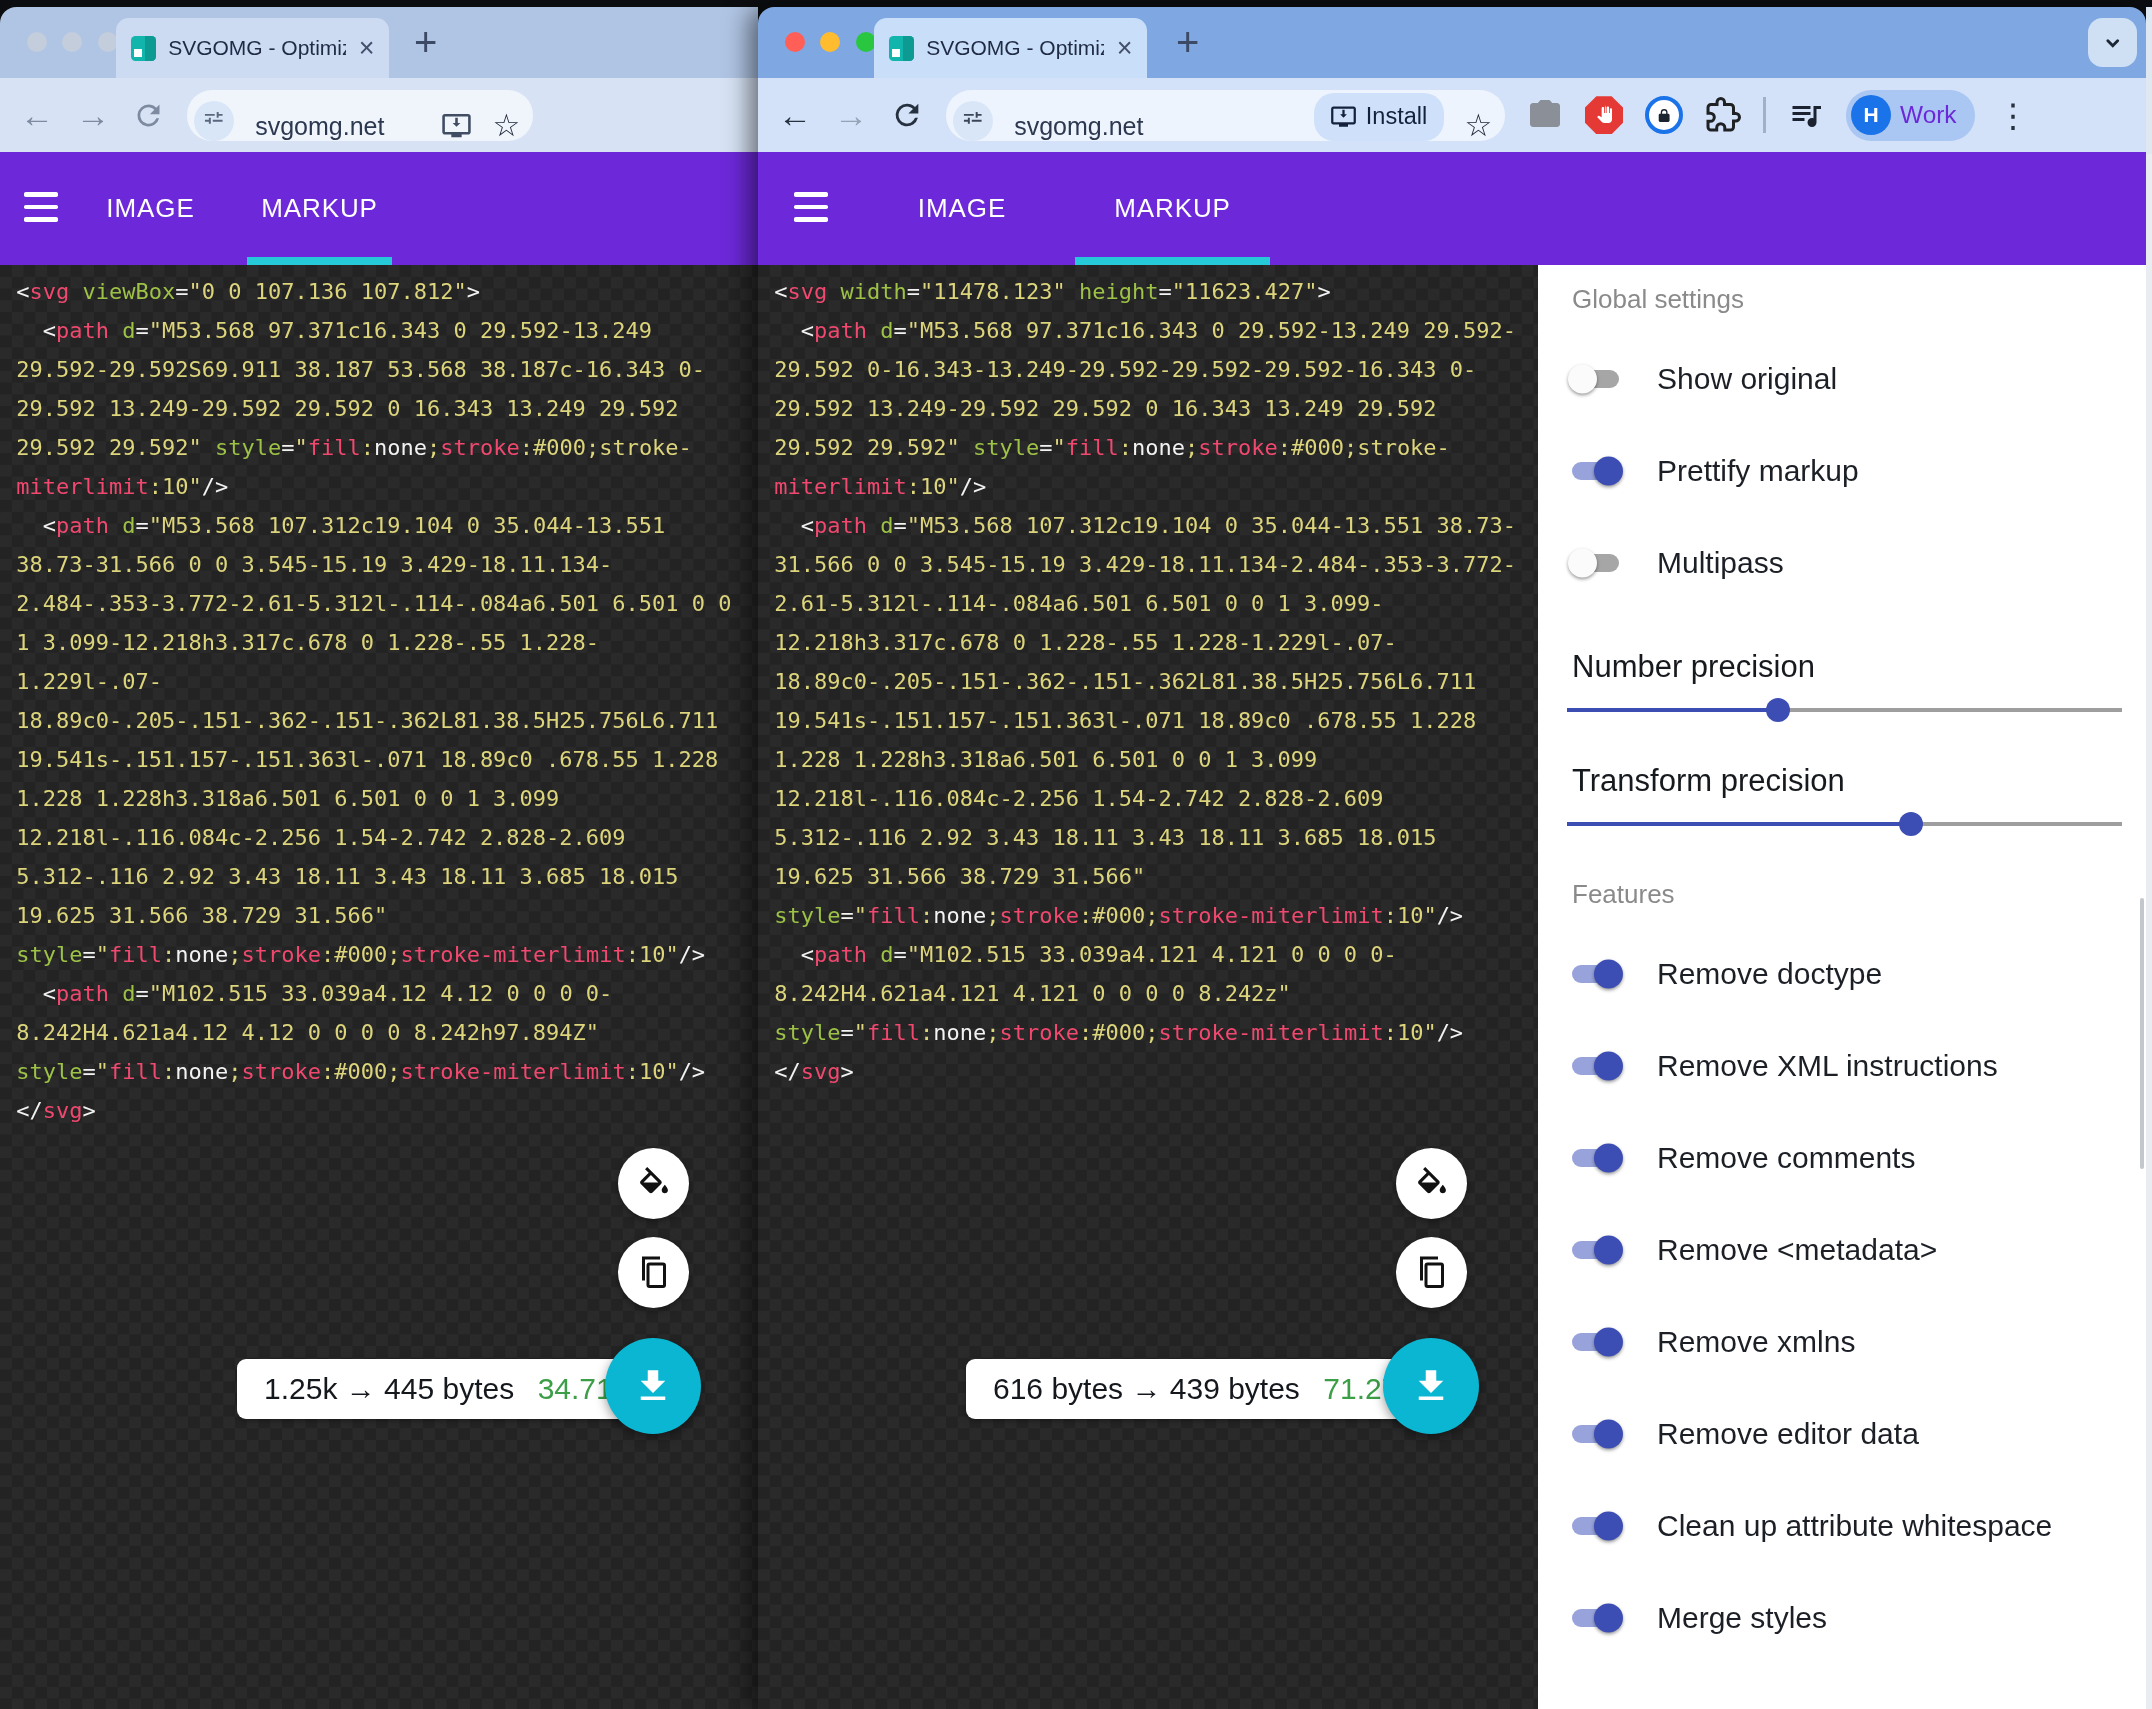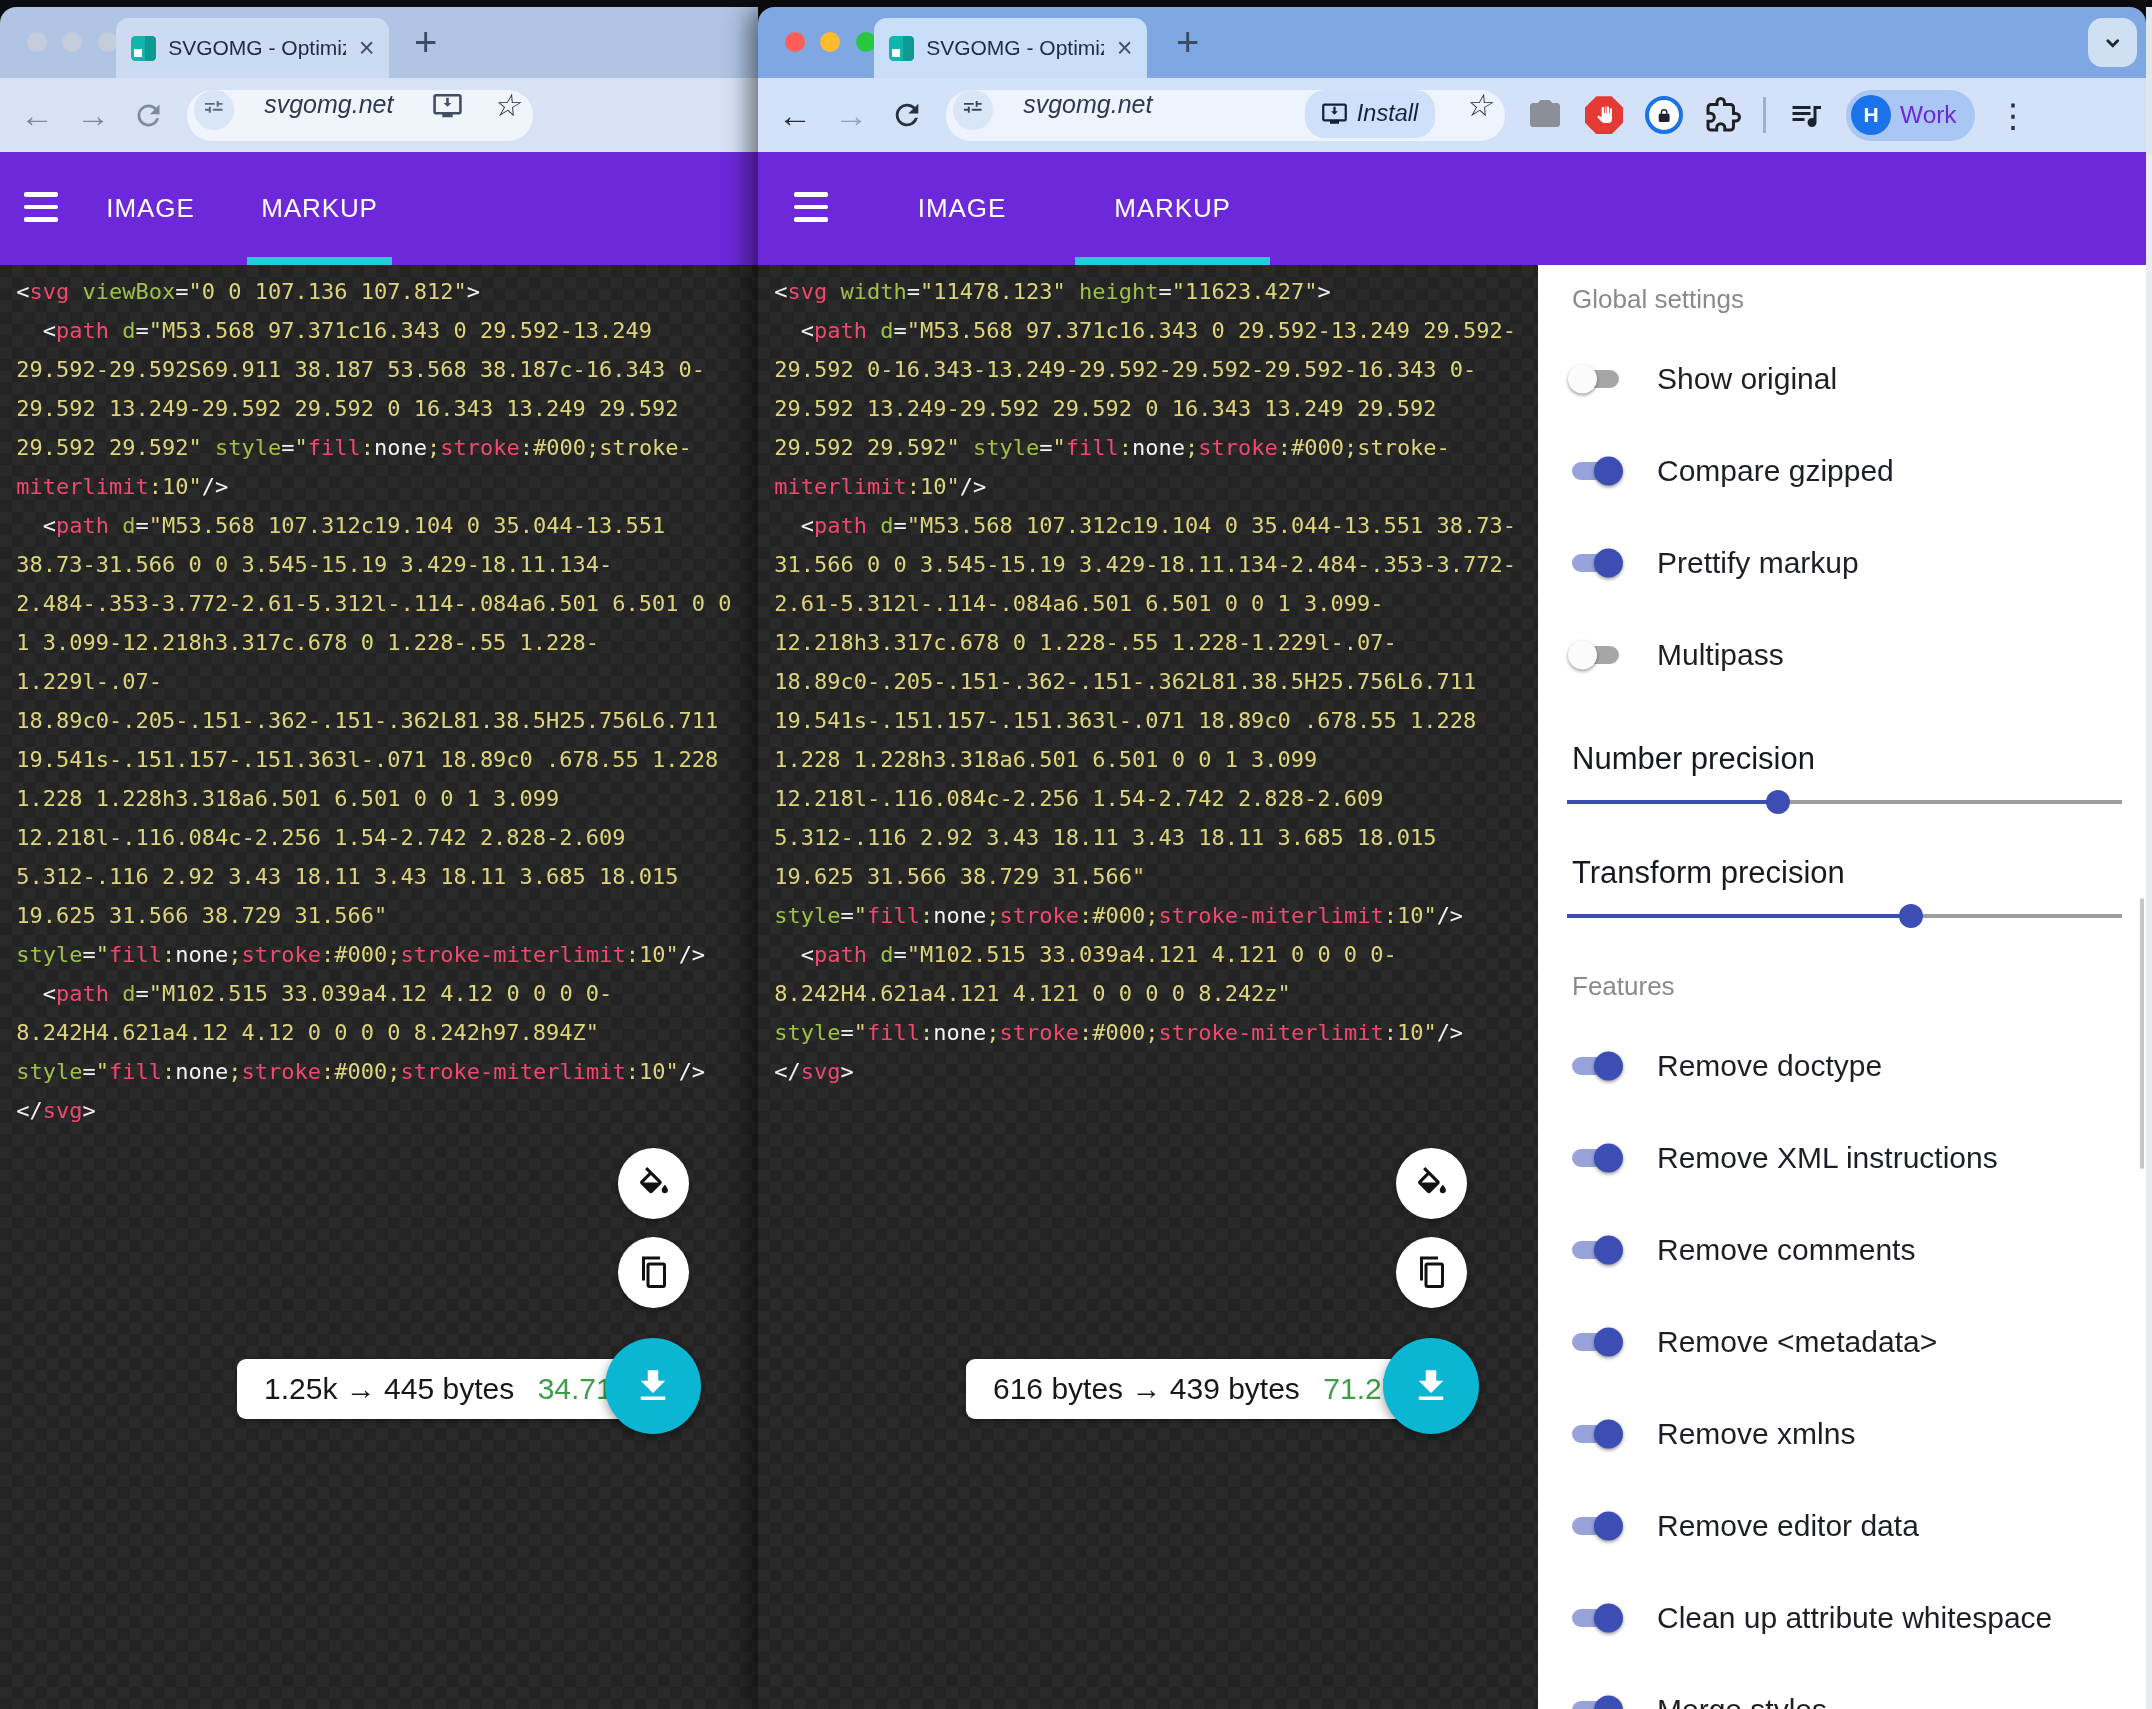--- a/index.html
+++ b/index.html
@@ -36,22 +36,22 @@
             display:flex;align-items:center;justify-content:center;}
 
   
   .toolbar{height:74px;display:flex;align-items:center;padding:0 20px;gap:22px;box-sizing:border-box;}
   #win-left .toolbar{background:#d7e3f5;}
   #win-right .toolbar{background:#d3e2f9;}
   .navic{font-size:34px;line-height:1;flex:none;}
   #win-left .navic{color:#7e8aa0;}
   #win-right .navic{color:#26313f;}
   .navic.dim{color:#94a2b5 !important;}
-  .urlpill{height:51px;border-radius:25px;display:flex;align-items:flex-start;padding:0 12.7px 0 7.2px;
-           box-sizing:border-box;gap:30px;flex:none;font-style:italic;}
+  .urlpill{height:51px;border-radius:25px;display:flex;align-items:flex-end;padding:0 12.7px 0 7.2px;
+           box-sizing:border-box;gap:21px;flex:none;}
   #win-left .urlpill{background:#f0f5fc;width:346px;}
   #win-right .urlpill{background:#eef4fd;width:559px;}
   .site-bubble{width:40px;height:40px;border-radius:50%;background:#d9e6f8;display:flex;align-items:center;justify-content:center;flex:none;}
   .url-text{font-size:25px;color:#2c3850;flex:1;white-space:nowrap;}
   .install-chip{height:48px;border-radius:20px;background:#cfe1fa;display:flex;align-items:center;gap:9px;
                 padding:0 16.3px;flex:none;}
   .install-chip span{font-size:23.5px;color:#14213c;}
   .star{font-size:31px;color:#202a3a;flex:none;line-height:1;}
   .toolsep{width:2.7px;height:36px;background:#9fb0c8;flex:none;}
   .profile-pill{height:51px;border-radius:25px;background:#a9c7f2;display:flex;align-items:center;gap:9px;
@@ -370,26 +370,20 @@
           <div class="trow">
             <div class="switch off">
               <span class="knob"></span>
             </div>
             <label>Show original</label>
           </div>
           <div class="trow">
             <div class="switch on">
               <span class="knob"></span>
             </div>
-            <label>Compare gzipped</label>
-          </div>
-          <div class="trow">
-            <div class="switch on">
-              <span class="knob"></span>
-            </div>
             <label>Prettify markup</label>
           </div>
           <div class="trow">
             <div class="switch off">
               <span class="knob"></span>
             </div>
             <label>Multipass</label>
           </div>
         </div>
       <div id="sliders">

